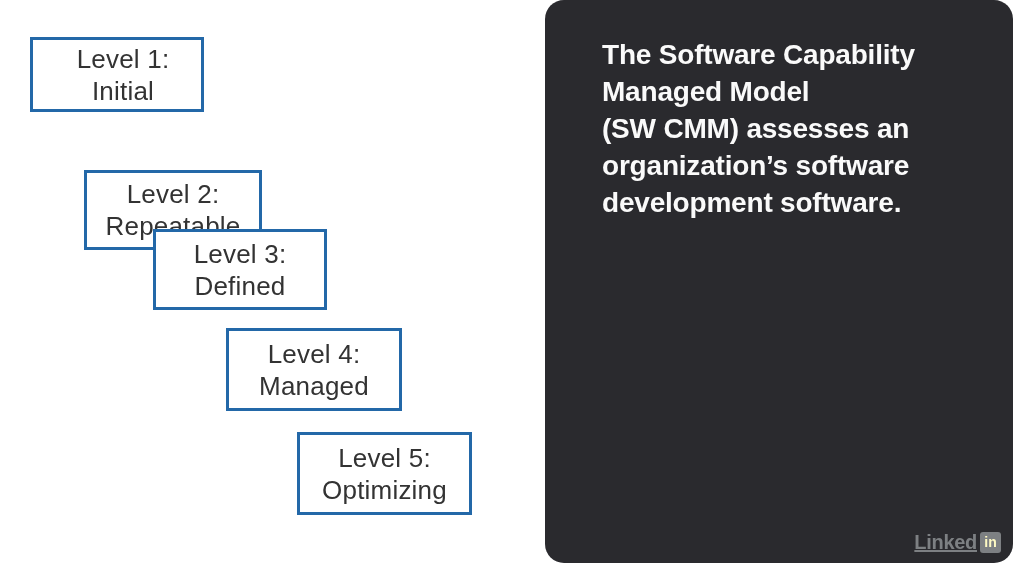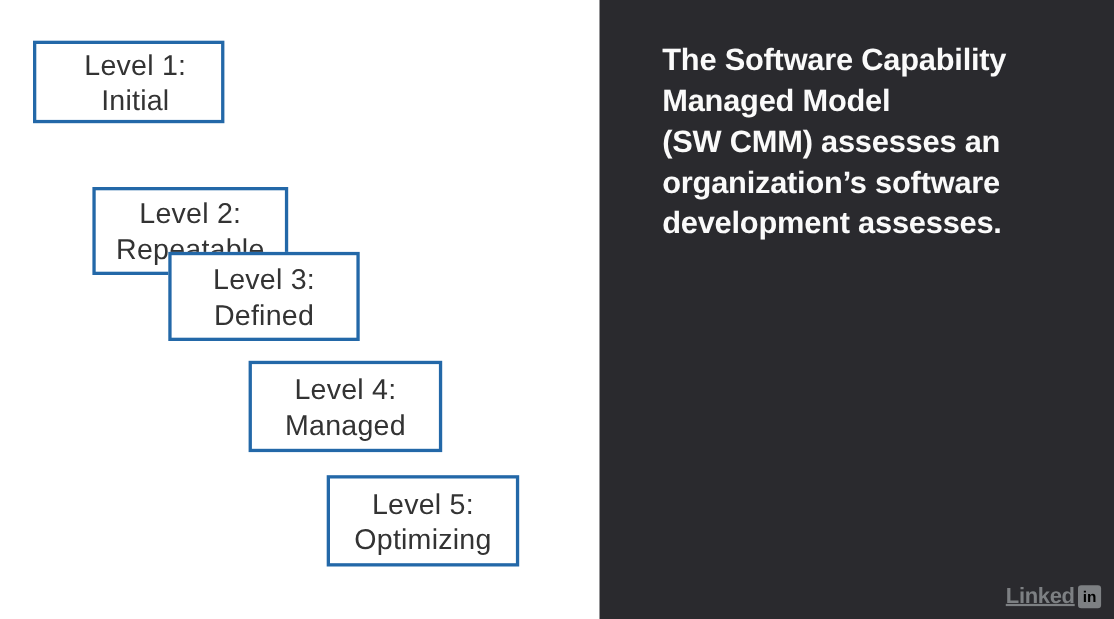--- a/index.html
+++ b/index.html
@@ -46,20 +46,21 @@
   .box-4 { left: 226px; top: 328px; width: 176px; height: 83px; justify-content: center; }
   .box-5 { left: 297px; top: 432px; width: 175px; height: 83px; }
   .level-box .line { display: block; }
 
   
   .panel {
     position: absolute;
     left: 545px; top: 0;
     width: 468px; height: 563px;
     background: #2a2a2e;
+    border-radius: 19px;
   }
   .panel-text {
     position: absolute;
     left: 57px;
     top: 36px;
     margin: 0;
     color: #fafafa;
     font-size: 28px;
     font-weight: bold;
     line-height: 37px;
@@ -81,21 +82,21 @@
     font-size: 20px;
     font-weight: bold;
     letter-spacing: -0.3px;
     text-decoration: underline;
   }
   .linkedin-badge {
     width: 21px;
     height: 21px;
     border-radius: 3px;
     background: #7d8083;
-    color: #000000;
+    color: #fef9c3;
     font-size: 14px;
     font-weight: bold;
     display: flex;
     align-items: center;
     justify-content: center;
     padding-bottom: 1px;
     box-sizing: border-box;
   }
 </style>
 </head>
@@ -125,21 +126,21 @@
       <span class="line">Optimizing</span>
     </div>
   </div>
 
   <div class="panel">
     <p class="panel-text">
       <span class="desc-line">The Software Capability</span>
       <span class="desc-line">Managed Model</span>
       <span class="desc-line">(SW CMM) assesses an</span>
       <span class="desc-line">organization’s software</span>
-      <span class="desc-line">development assesses.</span>
+      <span class="desc-line">development software.</span>
     </p>
 
     <div class="linkedin-logo">
       <span class="linkedin-wordmark">Linked</span>
       <span class="linkedin-badge">in</span>
     </div>
   </div>
 
 </div>
 

